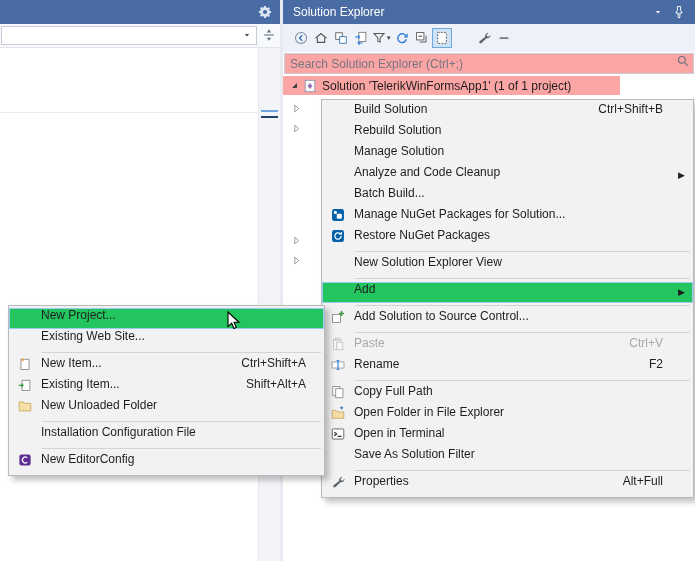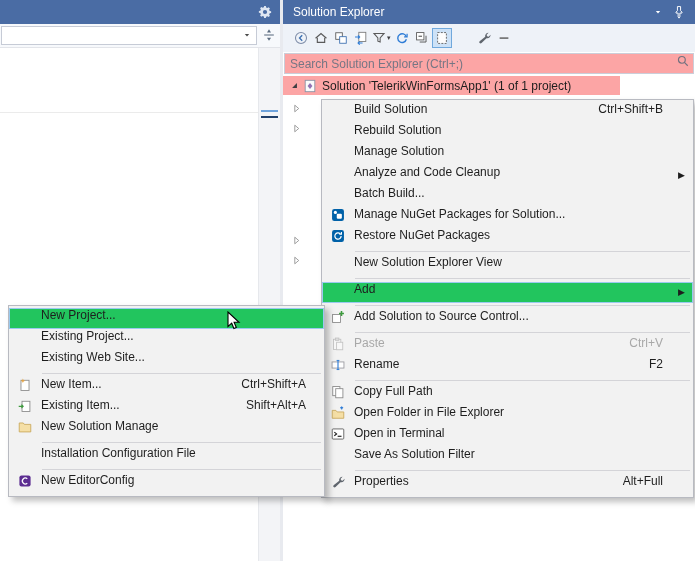--- a/index.html
+++ b/index.html
@@ -357,24 +357,20 @@
       <span class="mi-sc">Alt+Full</span>
     </div>
   </div>
 <div class="menu sub">
     <div class="mi hl">
       <span class="mi-ic"></span>
       <span class="mi-lbl">New Project...</span>
     </div>
     <div class="mi">
       <span class="mi-ic"></span>
-      <span class="mi-lbl">Existing Project...</span>
-    </div>
-    <div class="mi">
-      <span class="mi-ic"></span>
       <span class="mi-lbl">Existing Web Site...</span>
     </div>
     <div class="menu-sep"></div>
     <div class="mi">
       <span class="mi-ic">
         <svg viewBox="0 0 16 16" width="14" height="14" xmlns="http://www.w3.org/2000/svg">
           <rect x="3.4" y="2.6" width="9.2" height="11.6" fill="#fff" stroke="#8A8A8A"></rect>
           <path d="M5.6 0.6l.7 1.9 1.9.7-1.9.7-.7 1.9-.7-1.9-1.9-.7 1.9-.7z" fill="#E8A33D"></path>
         </svg>
       </span>
@@ -390,21 +386,21 @@
       </span>
       <span class="mi-lbl">Existing Item...</span>
       <span class="mi-sc">Shift+Alt+A</span>
     </div>
     <div class="mi">
       <span class="mi-ic">
         <svg viewBox="0 0 16 16" width="14" height="14" xmlns="http://www.w3.org/2000/svg">
           <path d="M1.4 3.4h4.6l1.2 1.6h7.4v8.6H1.4z" fill="#F5DFA6" stroke="#C9A85C"></path>
         </svg>
       </span>
-      <span class="mi-lbl">New Solution Manage</span>
+      <span class="mi-lbl">New Unloaded Folder</span>
     </div>
     <div class="menu-sep"></div>
     <div class="mi">
       <span class="mi-ic"></span>
       <span class="mi-lbl">Installation Configuration File</span>
     </div>
     <div class="menu-sep"></div>
     <div class="mi">
       <span class="mi-ic">
         <svg viewBox="0 0 16 16" width="14" height="14" xmlns="http://www.w3.org/2000/svg">

